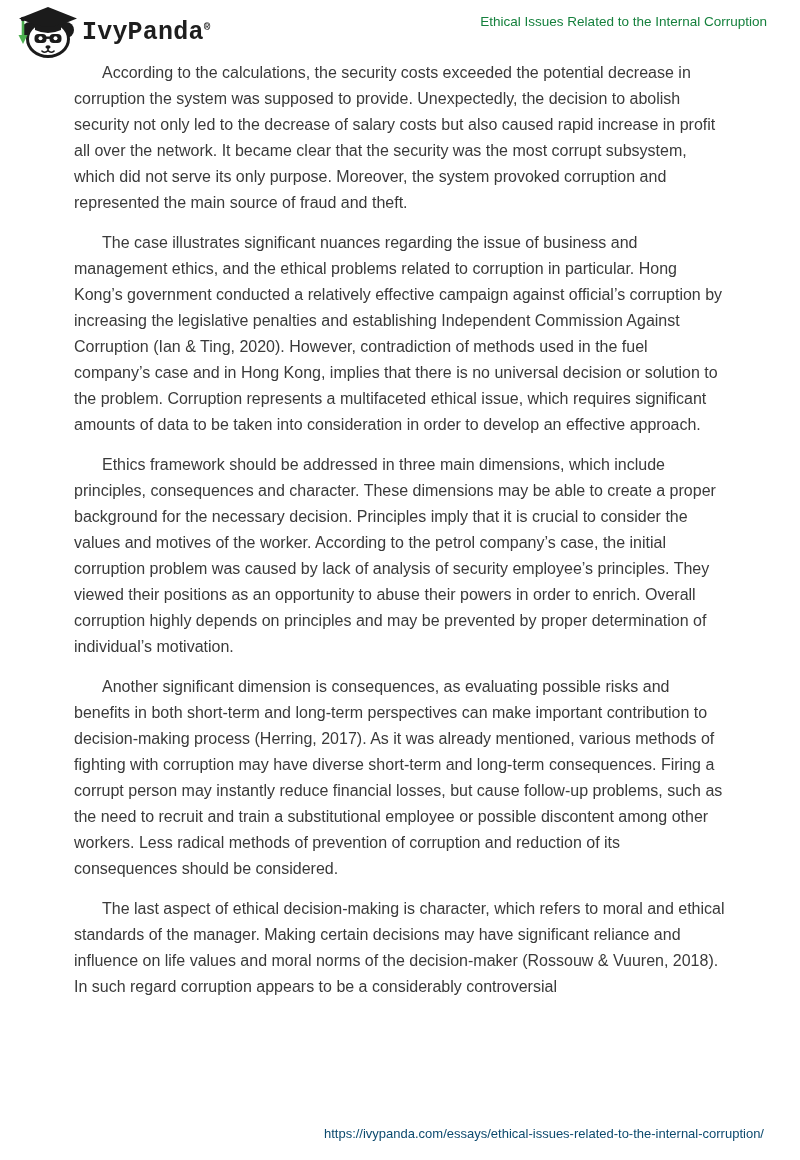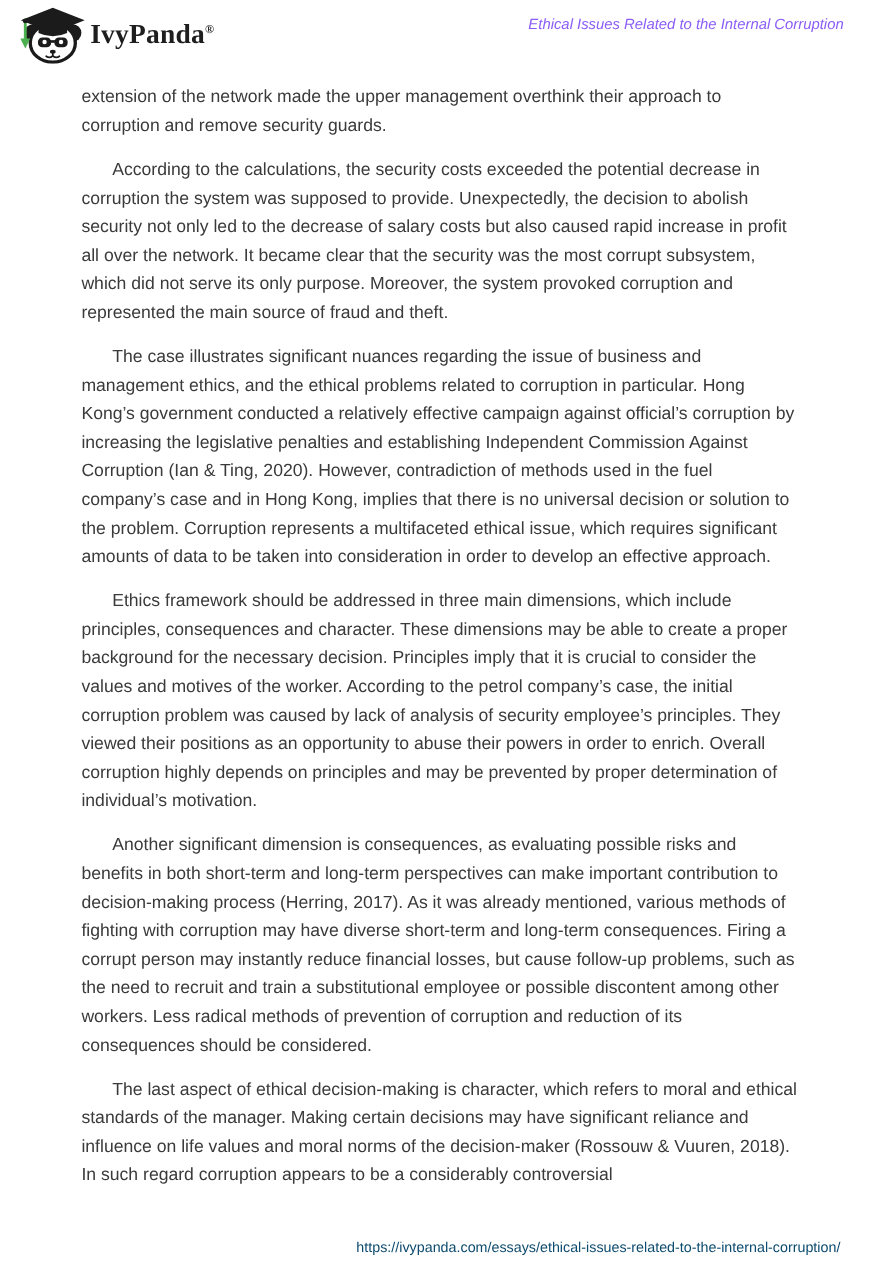--- a/index.html
+++ b/index.html
@@ -19,38 +19,37 @@
     height: 60px;
   }
   .logo {
     position: absolute;
     top: 6px; left: 13px;
     width: 66px; height: 52px;
   }
   .brand {
     position: absolute;
     top: 18px; left: 82px;
-    font-family: Liberation Serif, serif;
+    font-family: Liberation Mono, monospace;
     font-weight: bold;
     font-size: 25px;
     color: #1e1e1e;
     letter-spacing: 0.2px;
   }
   .brand sup {
     font-size: 11px;
     font-weight: bold;
     vertical-align: super;
     line-height: 0;
   }
   .doc-title {
     position: absolute;
     top: 14px; right: 33px;
     font-size: 13.5px;
-    color: #8b5cf6;
-    font-style: italic;
+    color: #15803d;
   }
 
   
   .essay {
     position: absolute;
     top: 60px;
     left: 74px;
     right: 74px;
   }
   .essay p {
@@ -99,21 +98,20 @@
       <path d="M10 13 v18" stroke="#4caf50" stroke-width="2.6" fill="none"></path>
       <polygon points="10,38 5.5,29 14.5,29" fill="#4caf50"></polygon>
       <circle cx="10" cy="13" r="2.2" fill="#1b1b1b"></circle>
     </svg>
   </span>
   <span class="brand"><span>IvyPanda</span><sup>®</sup></span>
   <span class="doc-title">Ethical Issues Related to the Internal Corruption</span>
 </div>
 
 <div class="essay">
-  <p class="no-indent">extension of the network made the upper management overthink their approach to corruption and remove security guards.</p>
   <p>According to the calculations, the security costs exceeded the potential decrease in corruption the system was supposed to provide. Unexpectedly, the decision to abolish security not only led to the decrease of salary costs but also caused rapid increase in profit all over the network. It became clear that the security was the most corrupt subsystem, which did not serve its only purpose. Moreover, the system provoked corruption and represented the main source of fraud and theft.</p>
   <p>The case illustrates significant nuances regarding the issue of business and management ethics, and the ethical problems related to corruption in particular. Hong Kong’s government conducted a relatively effective campaign against official’s corruption by increasing the legislative penalties and establishing Independent Commission Against Corruption (Ian &amp; Ting, 2020). However, contradiction of methods used in the fuel company’s case and in Hong Kong, implies that there is no universal decision or solution to the problem. Corruption represents a multifaceted ethical issue, which requires significant amounts of data to be taken into consideration in order to develop an effective approach.</p>
   <p>Ethics framework should be addressed in three main dimensions, which include principles, consequences and character. These dimensions may be able to create a proper background for the necessary decision. Principles imply that it is crucial to consider the values and motives of the worker. According to the petrol company’s case, the initial corruption problem was caused by lack of analysis of security employee’s principles. They viewed their positions as an opportunity to abuse their powers in order to enrich. Overall corruption highly depends on principles and may be prevented by proper determination of individual’s motivation.</p>
   <p>Another significant dimension is consequences, as evaluating possible risks and benefits in both short-term and long-term perspectives can make important contribution to decision-making process (Herring, 2017). As it was already mentioned, various methods of fighting with corruption may have diverse short-term and long-term consequences. Firing a corrupt person may instantly reduce financial losses, but cause follow-up problems, such as the need to recruit and train a substitutional employee or possible discontent among other workers. Less radical methods of prevention of corruption and reduction of its consequences should be considered.</p>
   <p>The last aspect of ethical decision-making is character, which refers to moral and ethical standards of the manager. Making certain decisions may have significant reliance and influence on life values and moral norms of the decision-maker (Rossouw &amp; Vuuren, 2018). In such regard corruption appears to be a considerably controversial</p>
 </div>
 
 <div class="footer-url">https://ivypanda.com/essays/ethical-issues-related-to-the-internal-corruption/</div>
 
 </body></html>

